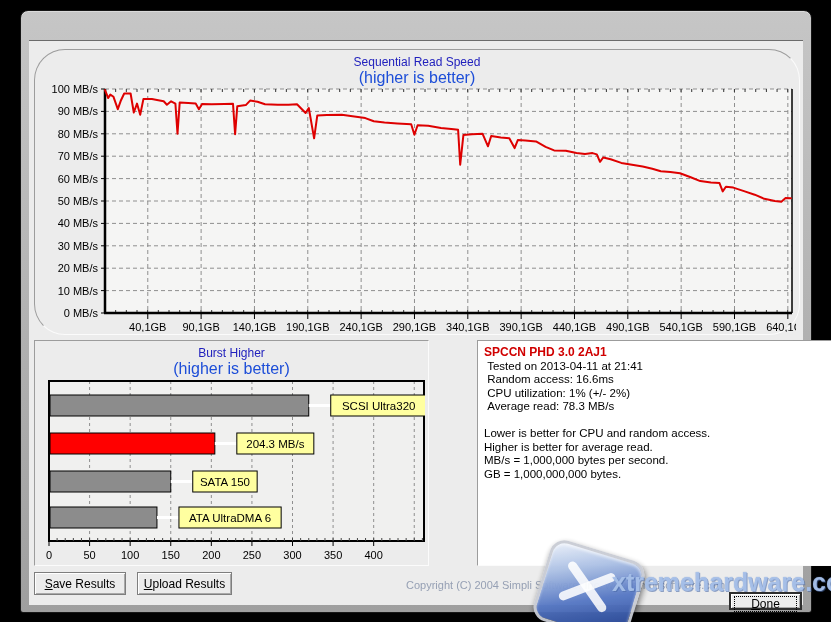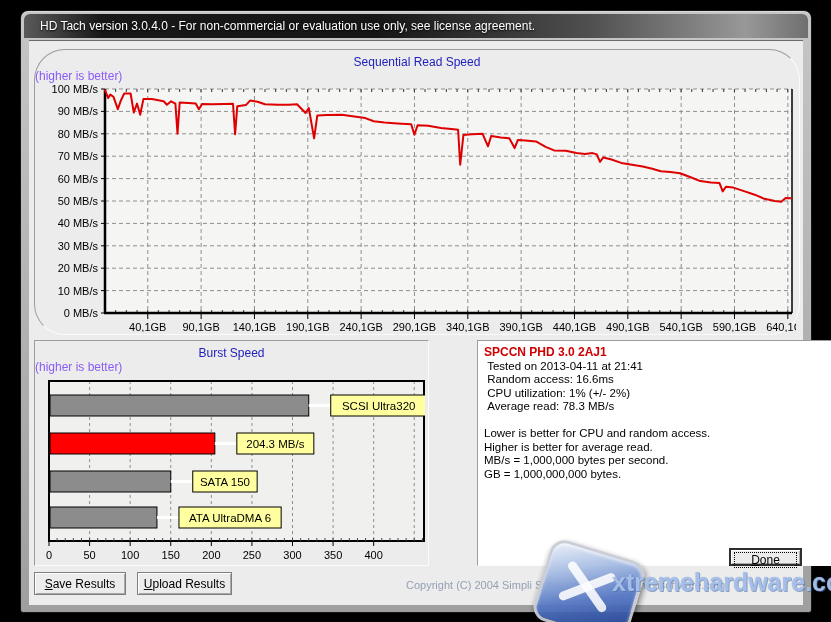--- a/index.html
+++ b/index.html
@@ -20,40 +20,40 @@
 
   
   .panel{position:absolute;background:#ececec;border:1px solid;
          border-color:#9c9c9c #fbfbfb #fbfbfb #9c9c9c;}
   .panel.white{background:#ffffff;}
   #panel-read{left:5px;top:8px;width:764px;height:284px;border-radius:31px;}
   #panel-burst{left:5px;top:299px;width:393px;height:224px;}
   #panel-info{left:404px;top:299px;width:366px;height:224px;margin-left:44px;}
 
   .chart-title{position:absolute;left:0;right:0;text-align:center;color:#2121bd;font-size:12px;}
-  .chart-sub{position:absolute;left:0;right:0;text-align:left;color:#8b5cf6;font-size:12px;}
+  .chart-sub{position:absolute;left:0;right:0;text-align:center;color:#1d4ed8;font-size:16px;}
   #panel-read .chart-title{top:5px;} #panel-read .chart-sub{top:19px;}
   #panel-burst .chart-title{top:5px;} #panel-burst .chart-sub{top:19px;}
 
   svg.plot{position:absolute;left:1px;top:34px;}
 
   
   #panel-info .info-body{padding:5px 6px;font-size:11.5px;line-height:13.6px;color:#000;white-space:pre-wrap;}
   #panel-info .drive-name{color:#d00000;font-weight:bold;font-size:12px;}
   #panel-info .blank{height:13px;}
 
   
   .btn{position:absolute;height:23px;background:#ececec;color:#000;
        border:1px solid #7e7e7e;box-shadow:inset 1px 1px 0 #ffffff, inset -1px -1px 0 #a9a9a9;
        font-family:"Liberation Sans",sans-serif;font-size:12px;text-align:center;padding:0;cursor:default;}
   .btn u{text-decoration:underline;}
   [data-name="save-results-button"]{left:5px;top:531px;width:92px;}
   [data-name="upload-results-button"]{left:108px;top:531px;width:95px;}
   [data-name="compare-drive-button"]{left:223px;top:531px;width:122px;}
-  [data-name="done-button"]{left:701px;top:508px;width:71px;height:16px;
+  [data-name="done-button"]{left:701px;top:552px;width:71px;height:16px;
        border:1px solid #2e2e2e;box-shadow:0 0 0 1px #2e2e2e, inset 1px 1px 0 #fff, inset -1px -1px 0 #a9a9a9;}
   [data-name="done-button"] .focus{display:block;margin:2px 3px;border:1px dotted #000;line-height:14px;}
 
   .copyright{position:absolute;left:377px;top:538px;font-size:11px;color:#96a0b4;white-space:nowrap;}
 
   
   .wm{position:absolute;z-index:50;pointer-events:none;}
   .wm-badge{left:540px;top:549px;width:92px;height:78px;transform:rotate(17deg);
       border-radius:15px;border:3px solid #c9ccd4;
       background:linear-gradient(155deg,#eef3fb 0%,#aabfe4 28%,#5577c4 58%,#1e3c8e 100%);
@@ -64,23 +64,20 @@
   .wm-badge .bar.b2{transform:rotate(-38deg);}
   .wm-text{left:612px;top:568px;font-size:25px;font-weight:bold;letter-spacing:0px;
       color:rgba(180,202,238,.78);text-shadow:0 0 1px rgba(110,145,205,.9),1px 1px 0 rgba(70,100,160,.55);
       white-space:nowrap;}
 </style>
 </head>
 <body>
 
 <div id="stage" data-name="screen">
   <div class="window" data-name="hd-tach-window">
-    <div class="titlebar" data-name="titlebar">
-      <div class="title-text" data-name="window-title">HD Tach version 3.0.4.0  - For non-commercial or evaluation use only, see license agreement.</div>
-    </div>
     <div class="client" data-name="client-area">
 
       <div class="panel" id="panel-read" data-name="sequential-read-panel">
         <div class="chart-title" data-name="sequential-read-title">Sequential Read Speed</div>
         <div class="chart-sub" data-name="sequential-read-subtitle">(higher is better)</div>
         <svg class="plot" id="read-svg" width="760" height="248" data-name="sequential-read-chart">
             <rect x="69" y="5" width="687" height="224" fill="#f5f5f4"></rect>
             <line x1="69" y1="5" x2="756" y2="5" stroke="#8f8f8f" stroke-width="1" stroke-dasharray="4 3"></line>
             <line x1="65" y1="5" x2="69" y2="5" stroke="#000" stroke-width="1"></line>
             <text x="62" y="9" text-anchor="end" font-size="11" fill="#000" font-family="&quot;Liberation Sans&quot;,sans-serif">100 MB/s</text>
@@ -281,21 +278,21 @@
             <line x1="751.7329192546584" y1="226" x2="751.7329192546584" y2="229" stroke="#333" stroke-width="1"></line>
             <line x1="751.7329192546584" y1="5" x2="751.7329192546584" y2="8" stroke="#333" stroke-width="1"></line>
             <line x1="756" y1="5" x2="756" y2="229" stroke="#000" stroke-width="1.5"></line>
             <line x1="69" y1="5" x2="69" y2="229" stroke="#000" stroke-width="2.5"></line>
             <line x1="68" y1="229" x2="756" y2="229" stroke="#000" stroke-width="2.5"></line>
             <polyline points="69.0,6.1 72.2,14.0 74.3,10.6 77.5,12.8 81.8,25.2 85.0,16.2 88.2,9.5 94.6,9.5 97.8,28.5 101.0,19.6 104.2,30.8 107.4,15.1 115.9,15.1 122.3,16.2 127.7,17.3 130.9,20.7 135.1,17.3 139.4,19.6 141.5,49.8 143.7,18.4 152.2,18.9 159.7,19.6 162.9,25.2 166.1,20.0 175.7,20.2 188.5,20.0 197.0,19.8 199.1,50.2 201.3,22.2 209.8,21.1 214.1,16.6 221.5,17.8 229.0,20.2 241.8,20.7 252.5,20.7 261.0,20.2 269.6,29.0 272.8,24.0 278.1,54.3 281.3,31.4 290.9,31.0 305.8,30.8 316.5,32.3 329.3,34.1 337.8,37.3 348.5,38.6 361.3,39.5 375.2,40.2 378.4,50.7 381.6,41.3 392.2,41.7 405.0,44.0 417.8,45.3 422.1,45.8 424.2,80.7 427.4,51.1 436.0,50.2 446.6,49.8 452.0,62.3 455.2,52.0 464.8,53.4 473.3,54.3 478.6,64.1 481.8,56.1 489.3,56.5 500.0,57.4 509.6,62.8 518.1,66.4 529.8,66.8 540.5,69.1 549.0,70.0 556.5,69.1 560.8,70.4 564.0,77.8 567.2,73.5 574.6,75.3 585.3,78.9 596.0,80.7 606.7,82.5 616.3,84.7 624.8,87.2 634.4,87.9 644.0,89.2 654.7,93.3 664.3,97.1 674.9,98.6 683.5,99.1 686.7,107.4 689.9,102.7 697.3,103.6 708.0,107.1 718.7,110.7 728.3,114.8 738.9,117.0 745.3,117.7 749.6,114.1 754.9,114.3" fill="none" stroke="#de0000" stroke-width="2" stroke-linejoin="round" stroke-linecap="round"></polyline>
           </svg>
       </div>
 
       <div class="panel" id="panel-burst" data-name="burst-speed-panel">
-        <div class="chart-title" data-name="burst-speed-title">Burst Speed</div>
+        <div class="chart-title" data-name="burst-speed-title">Burst Higher</div>
         <div class="chart-sub" data-name="burst-speed-subtitle">(higher is better)</div>
         <svg class="plot" id="burst-svg" width="389" height="188" data-name="burst-speed-chart">
             <rect x="13" y="6" width="375" height="160" fill="#f0f0ef"></rect>
             <line x1="53.58441558441559" y1="6" x2="53.58441558441559" y2="166" stroke="#8f8f8f" stroke-width="1" stroke-dasharray="3 3"></line>
             <line x1="94.16883116883118" y1="6" x2="94.16883116883118" y2="166" stroke="#8f8f8f" stroke-width="1" stroke-dasharray="3 3"></line>
             <line x1="134.75324675324674" y1="6" x2="134.75324675324674" y2="166" stroke="#8f8f8f" stroke-width="1" stroke-dasharray="3 3"></line>
             <line x1="175.33766233766235" y1="6" x2="175.33766233766235" y2="166" stroke="#8f8f8f" stroke-width="1" stroke-dasharray="3 3"></line>
             <line x1="215.92207792207793" y1="6" x2="215.92207792207793" y2="166" stroke="#8f8f8f" stroke-width="1" stroke-dasharray="3 3"></line>
             <line x1="256.5064935064935" y1="6" x2="256.5064935064935" y2="166" stroke="#8f8f8f" stroke-width="1" stroke-dasharray="3 3"></line>
             <line x1="297.09090909090907" y1="6" x2="297.09090909090907" y2="166" stroke="#8f8f8f" stroke-width="1" stroke-dasharray="3 3"></line>

